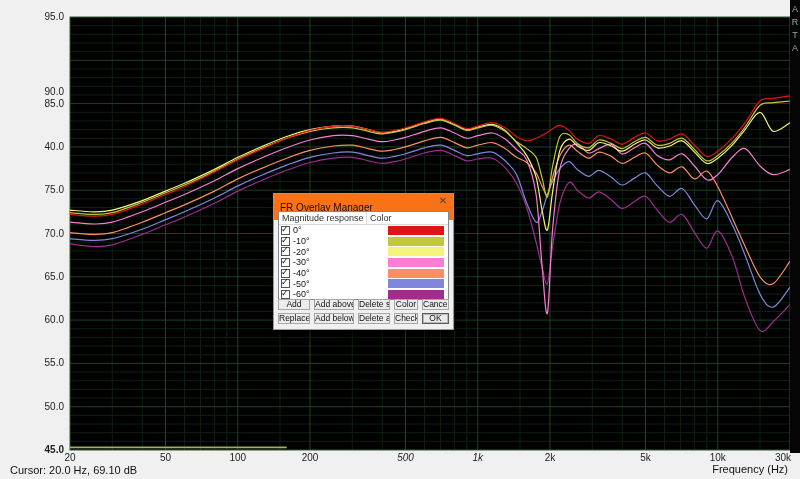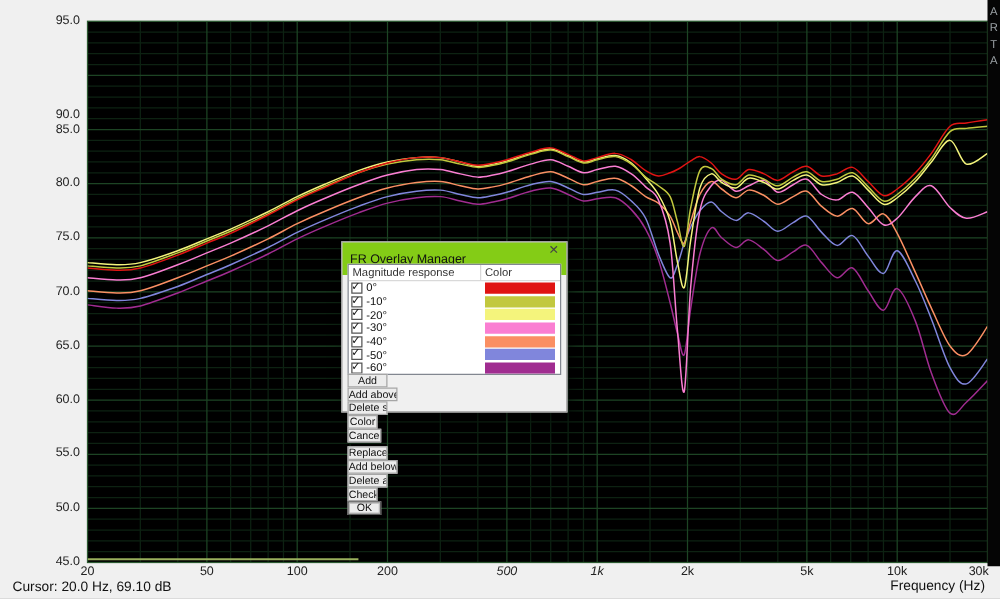--- a/index.html
+++ b/index.html
@@ -10,36 +10,36 @@
   .ylab{position:absolute;width:42px;text-align:right;font-size:10px;color:#222;}
   .xlab{position:absolute;top:452px;width:34px;text-align:center;font-size:10px;color:#222;}
   .cursor-status{position:absolute;left:10px;top:464px;font-size:11px;color:#111;}
   .freq-label{position:absolute;right:12px;top:463px;font-size:11px;color:#111;}
   .brand-strip{position:absolute;left:790px;top:0;width:10px;height:453px;background:#050505;}
   .brand-text{position:absolute;left:0;top:4px;width:10px;writing-mode:vertical-rl;text-orientation:upright;
               letter-spacing:3px;font-size:9px;color:#9aa0a4;text-align:left;}
   
   .dialog{position:absolute;left:273px;top:193px;width:179px;height:135px;background:#f0f0f0;
           border:1px solid #9a9a9a;box-shadow:3px 4px 10px rgba(0,0,0,.55);font-size:9px;}
-  .dlg-titlebar{position:absolute;left:0;top:0;right:0;height:26px;background:#84cc16;
+  .dlg-titlebar{position:absolute;left:0;top:0;right:0;height:26px;background:#f97316;
                 display:flex;align-items:center;padding-left:6px;font-size:10px;color:#111;}
   .dlg-close{position:absolute;right:4px;top:1px;width:12px;height:12px;line-height:12px;
              text-align:center;color:#444;font-size:10px;cursor:default;}
   .dlg-list{position:absolute;left:4px;top:17px;width:169px;height:87px;background:#fff;
             border:1px solid #828790;overflow:hidden;}
   .list-header{display:flex;height:12px;border-bottom:1px solid #d9d9d9;color:#333;}
-  .list-header .c1{width:106px;border-right:1px solid #d9d9d9;padding:1px 0 0 3px;box-sizing:border-box;}
+  .list-header .c1{width:88px;border-right:1px solid #d9d9d9;padding:1px 0 0 3px;box-sizing:border-box;}
   .list-header .c2{flex:1;padding:1px 0 0 3px;}
   .ovl-row{display:flex;align-items:center;height:10.7px;}
   .ovl-check{width:7px;height:7px;border:1px solid #555;background:#fff;margin-left:2px;position:relative;flex:none;}
   .ovl-check .tick{position:absolute;left:-1px;top:-3px;font-size:9px;color:#111;}
   .ovl-label{margin-left:3px;width:94px;white-space:nowrap;color:#111;}
   .ovl-swatch{width:56px;height:9px;margin-left:1px;flex:none;}
   .btn-rows{position:absolute;left:4px;top:105px;width:171px;}
-  .btn-row{display:flex;margin-bottom:3px;flex-direction:column;}
+  .btn-row{display:flex;margin-bottom:3px;}
   .dlg-btn{height:11px;font-size:8.5px;line-height:9px;color:#111;background:#ececec;
            border:1px solid #a6a6a6;padding:0;margin-right:4px;white-space:nowrap;overflow:hidden;
            font-family:"Liberation Sans",sans-serif;}
   .dlg-btn.b1{width:32px;} .dlg-btn.b2{width:40px;} .dlg-btn.b3{width:32px;}
   .dlg-btn.b4{width:24px;} .dlg-btn.b5{width:27px;margin-right:0;}
   .dlg-btn.default{border:1px solid #5a5a5a;box-shadow:inset 0 0 0 1px #b9b9b9;}
 </style>
 </head>
 <body>
 
@@ -134,28 +134,28 @@
       <line x1="70" x2="286.7415968780665" y1="447.40200000000004" y2="447.40200000000004" stroke="#9ab05c" stroke-width="1.6" clip-path="url(#pc)"></line>
       <path d="M70.0,243.9C73.9,244.3 86.2,246.3 93.3,246.5C100.3,246.6 104.1,246.8 112.3,244.8C120.4,242.7 133.4,237.7 142.2,234.4C151.1,231.0 158.5,227.7 165.5,224.8C172.5,222.0 176.3,220.7 184.5,217.0C192.7,213.4 205.6,207.5 214.5,203.2C223.4,198.9 230.0,194.8 237.8,191.1C245.5,187.3 252.8,184.1 261.0,180.7C269.2,177.2 278.6,173.3 286.7,170.3C294.9,167.3 302.2,164.5 310.0,162.5C317.8,160.5 326.2,159.0 333.3,158.2C340.3,157.3 346.4,156.9 352.3,157.3C358.1,157.7 363.3,159.7 368.3,160.8C373.3,161.8 377.9,163.2 382.2,163.4C386.6,163.5 390.6,162.3 394.5,161.6C398.4,160.9 400.5,160.5 405.5,159.0C410.5,157.6 418.7,154.4 424.5,153.0C430.4,151.5 435.6,149.9 440.6,150.4C445.6,150.8 450.1,153.8 454.5,155.6C458.9,157.3 462.9,160.2 466.8,160.8C470.6,161.3 473.5,159.5 477.8,159.0C482.0,158.6 487.8,156.7 492.3,158.2C496.9,159.6 501.1,163.5 505.1,167.7C509.1,171.9 512.9,176.6 516.5,183.3C520.1,189.9 523.5,197.7 526.7,207.5C530.0,217.3 533.6,232.3 536.1,242.2C538.6,252.0 540.0,259.5 541.9,266.4C543.8,273.3 545.6,287.0 547.4,283.7C549.1,280.4 550.5,259.9 552.6,246.5C554.7,233.1 557.2,213.9 559.9,203.2C562.7,192.5 566.1,184.6 569.0,182.4C571.9,180.2 574.1,187.6 577.3,190.2C580.6,192.8 585.1,197.7 588.7,198.0C592.3,198.3 595.2,191.6 599.0,191.9C602.7,192.2 607.4,197.0 611.3,199.7C615.1,202.5 618.4,208.1 622.2,208.4C626.1,208.7 630.6,203.5 634.5,201.5C638.4,199.4 641.7,194.8 645.5,196.3C649.3,197.7 653.3,205.8 657.3,210.1C661.3,214.4 665.5,221.5 669.6,222.2C673.7,223.0 677.9,212.7 682.1,214.4C686.2,216.2 690.4,227.0 694.5,232.6C698.6,238.3 702.9,248.5 706.8,248.2C710.6,247.9 713.5,229.5 717.8,230.9C722.0,232.3 727.8,245.6 732.3,256.9C736.9,268.1 740.5,286.2 745.1,298.4C749.7,310.7 755.4,326.6 760.0,330.5C764.7,334.4 768.1,326.2 773.1,321.8C778.1,317.5 787.2,307.4 790.0,304.5" fill="none" stroke="#a02c90" stroke-width="1.2" clip-path="url(#pc)"></path>
       <path d="M70.0,238.7C73.9,239.0 86.2,240.4 93.3,240.4C100.3,240.4 104.1,240.6 112.3,238.7C120.4,236.8 133.4,232.3 142.2,229.2C151.1,226.0 158.5,222.5 165.5,219.6C172.5,216.8 176.3,215.5 184.5,211.8C192.7,208.2 205.6,202.3 214.5,198.0C223.4,193.7 230.0,189.6 237.8,185.9C245.5,182.1 252.8,178.9 261.0,175.5C269.2,172.0 278.6,168.1 286.7,165.1C294.9,162.1 302.2,159.3 310.0,157.3C317.8,155.3 326.2,153.8 333.3,153.0C340.3,152.1 346.4,151.7 352.3,152.1C358.1,152.5 363.3,154.5 368.3,155.6C373.3,156.6 377.9,158.0 382.2,158.2C386.6,158.3 390.6,157.1 394.5,156.4C398.4,155.7 400.5,155.3 405.5,153.8C410.5,152.4 418.7,149.2 424.5,147.8C430.4,146.3 435.6,144.7 440.6,145.2C445.6,145.6 450.1,148.6 454.5,150.4C458.9,152.1 462.9,155.0 466.8,155.6C470.6,156.1 473.5,154.4 477.8,153.8C482.0,153.3 487.8,150.9 492.3,152.1C496.9,153.3 501.1,157.0 505.1,160.8C509.1,164.5 512.9,167.5 516.5,174.6C520.1,181.7 523.5,195.3 526.7,203.2C530.0,211.1 533.6,220.8 536.1,222.2C538.6,223.7 540.0,216.5 541.9,211.8C543.8,207.2 545.6,199.6 547.4,194.5C549.1,189.5 550.5,185.9 552.6,181.5C554.7,177.2 557.2,171.9 559.9,168.6C562.7,165.2 566.1,161.5 569.0,161.6C571.9,161.8 574.1,167.0 577.3,169.4C580.6,171.9 585.1,176.2 588.7,176.3C592.3,176.5 595.2,170.1 599.0,170.3C602.7,170.4 607.4,174.8 611.3,177.2C615.1,179.7 618.4,184.9 622.2,185.0C626.1,185.1 630.6,180.1 634.5,178.1C638.4,176.1 641.7,171.6 645.5,172.9C649.3,174.2 653.3,182.0 657.3,185.9C661.3,189.8 665.5,195.8 669.6,196.3C673.7,196.7 677.9,187.0 682.1,188.5C686.2,189.9 690.4,199.9 694.5,204.9C698.6,210.0 702.9,219.5 706.8,218.8C710.6,218.1 713.5,199.6 717.8,200.6C722.0,201.6 727.8,215.7 732.3,224.8C736.9,233.9 740.5,243.6 745.1,255.2C749.7,266.7 755.4,285.5 760.0,294.1C764.7,302.8 768.1,308.3 773.1,307.1C778.1,306.0 787.2,290.5 790.0,287.2" fill="none" stroke="#8086dc" stroke-width="1.2" clip-path="url(#pc)"></path>
       <path d="M70.0,232.6C73.9,232.9 86.2,234.4 93.3,234.4C100.3,234.4 104.1,234.7 112.3,232.6C120.4,230.6 133.4,225.6 142.2,222.2C151.1,218.9 158.5,215.6 165.5,212.7C172.5,209.8 176.3,208.5 184.5,204.9C192.7,201.3 205.6,195.4 214.5,191.1C223.4,186.7 230.0,182.7 237.8,178.9C245.5,175.2 252.8,172.0 261.0,168.6C269.2,165.1 278.6,161.2 286.7,158.2C294.9,155.1 302.2,152.4 310.0,150.4C317.8,148.3 326.2,146.9 333.3,146.0C340.3,145.2 346.4,144.7 352.3,145.2C358.1,145.6 363.3,147.6 368.3,148.6C373.3,149.6 377.9,151.1 382.2,151.2C386.6,151.4 390.6,150.2 394.5,149.5C398.4,148.8 400.5,148.3 405.5,146.9C410.5,145.5 418.7,142.4 424.5,140.8C430.4,139.3 435.6,137.1 440.6,137.4C445.6,137.7 450.1,140.8 454.5,142.6C458.9,144.3 462.9,147.3 466.8,147.8C470.6,148.2 473.5,146.0 477.8,145.2C482.0,144.3 487.8,142.0 492.3,142.6C496.9,143.1 501.1,146.2 505.1,148.6C509.1,151.1 512.9,155.0 516.5,157.3C520.1,159.6 523.5,159.9 526.7,162.5C530.0,165.1 533.6,169.0 536.1,172.9C538.6,176.8 540.0,182.3 541.9,185.9C543.8,189.5 545.6,196.0 547.4,194.5C549.1,193.1 550.5,183.7 552.6,177.2C554.7,170.7 557.2,160.9 559.9,155.6C562.7,150.2 566.1,145.9 569.0,145.2C571.9,144.4 574.1,149.1 577.3,151.2C580.6,153.4 585.1,158.0 588.7,158.2C592.3,158.3 595.2,152.4 599.0,152.1C602.7,151.8 607.4,154.5 611.3,156.4C615.1,158.3 618.4,163.2 622.2,163.4C626.1,163.5 630.6,159.0 634.5,157.3C638.4,155.6 641.7,151.7 645.5,153.0C649.3,154.3 653.3,161.8 657.3,165.1C661.3,168.4 665.5,172.6 669.6,172.9C673.7,173.2 677.9,165.8 682.1,166.8C686.2,167.8 690.4,178.2 694.5,178.9C698.6,179.7 702.9,169.8 706.8,171.1C710.6,172.4 713.5,178.9 717.8,186.7C722.0,194.5 727.8,208.0 732.3,217.9C736.9,227.9 740.5,236.7 745.1,246.5C749.7,256.3 755.4,270.6 760.0,276.8C764.7,283.0 768.1,286.3 773.1,283.7C778.1,281.1 787.2,265.0 790.0,261.2" fill="none" stroke="#fa8f63" stroke-width="1.2" clip-path="url(#pc)"></path>
       <path d="M70.0,222.2C73.9,222.5 86.2,224.0 93.3,224.0C100.3,224.0 104.1,224.3 112.3,222.2C120.4,220.2 133.4,215.2 142.2,211.8C151.1,208.5 158.5,205.2 165.5,202.3C172.5,199.4 176.3,198.1 184.5,194.5C192.7,190.9 205.6,185.0 214.5,180.7C223.4,176.3 230.0,172.3 237.8,168.6C245.5,164.8 252.8,161.6 261.0,158.2C269.2,154.7 278.6,150.8 286.7,147.8C294.9,144.7 302.2,142.0 310.0,140.0C317.8,138.0 326.2,136.4 333.3,135.6C340.3,134.9 346.4,135.1 352.3,135.6C358.1,136.2 363.3,138.1 368.3,139.1C373.3,140.1 377.9,141.6 382.2,141.7C386.6,141.8 390.6,140.7 394.5,140.0C398.4,139.3 400.5,138.8 405.5,137.4C410.5,135.9 418.7,132.9 424.5,131.3C430.4,129.7 435.6,127.6 440.6,127.8C445.6,128.1 450.1,131.3 454.5,133.0C458.9,134.8 462.9,137.8 466.8,138.2C470.6,138.7 473.5,136.5 477.8,135.6C482.0,134.8 487.8,132.5 492.3,133.0C496.9,133.6 501.1,136.4 505.1,139.1C509.1,141.8 512.9,146.0 516.5,149.5C520.1,153.0 523.5,152.4 526.7,159.9C530.0,167.4 533.6,177.2 536.1,194.5C538.6,211.8 540.0,244.0 541.9,263.8C543.8,283.6 545.6,318.9 547.4,313.2C549.1,307.4 550.5,253.3 552.6,229.2C554.7,205.1 557.2,182.0 559.9,168.6C562.7,155.1 566.1,152.7 569.0,148.6C571.9,144.6 574.1,143.6 577.3,144.3C580.6,145.0 585.1,152.2 588.7,153.0C592.3,153.7 595.2,150.1 599.0,148.6C602.7,147.2 607.4,143.4 611.3,144.3C615.1,145.2 618.4,153.3 622.2,153.8C626.1,154.4 630.6,149.5 634.5,147.8C638.4,146.0 641.7,142.1 645.5,143.4C649.3,144.7 653.3,152.8 657.3,155.6C661.3,158.3 665.5,160.2 669.6,159.9C673.7,159.6 677.9,152.8 682.1,153.8C686.2,154.8 690.4,161.6 694.5,166.0C698.6,170.3 702.9,178.4 706.8,179.8C710.6,181.3 713.5,178.4 717.8,174.6C722.0,170.9 727.8,161.6 732.3,157.3C736.9,153.0 740.5,147.2 745.1,148.6C749.7,150.1 755.4,161.6 760.0,166.0C764.7,170.3 768.1,174.0 773.1,174.6C778.1,175.2 787.2,170.3 790.0,169.4" fill="none" stroke="#fa7ed2" stroke-width="1.2" clip-path="url(#pc)"></path>
       <path d="M70.0,210.1C73.9,210.4 86.2,211.8 93.3,211.8C100.3,211.8 104.1,212.0 112.3,210.1C120.4,208.2 133.4,203.8 142.2,200.6C151.1,197.4 158.5,194.0 165.5,191.1C172.5,188.2 176.3,186.9 184.5,183.3C192.7,179.7 205.6,173.7 214.5,169.4C223.4,165.1 230.0,161.0 237.8,157.3C245.5,153.5 252.8,150.4 261.0,146.9C269.2,143.4 278.6,139.4 286.7,136.5C294.9,133.6 302.2,131.3 310.0,129.6C317.8,127.8 326.2,126.7 333.3,126.1C340.3,125.5 346.4,125.5 352.3,126.1C358.1,126.7 363.3,128.4 368.3,129.6C373.3,130.7 377.9,132.8 382.2,133.0C386.6,133.3 390.6,132.0 394.5,131.3C398.4,130.6 400.5,130.2 405.5,128.7C410.5,127.3 418.7,124.2 424.5,122.7C430.4,121.1 435.6,118.9 440.6,119.2C445.6,119.5 450.1,122.7 454.5,124.4C458.9,126.1 462.9,129.1 466.8,129.6C470.6,130.0 473.5,127.8 477.8,127.0C482.0,126.1 487.8,123.8 492.3,124.4C496.9,125.0 501.1,127.4 505.1,130.4C509.1,133.5 512.9,138.4 516.5,142.6C520.1,146.8 523.5,149.8 526.7,155.6C530.0,161.3 533.6,168.3 536.1,177.2C538.6,186.2 540.0,200.4 541.9,209.3C543.8,218.1 545.6,232.9 547.4,230.0C549.1,227.1 550.5,205.2 552.6,191.9C554.7,178.7 557.2,159.2 559.9,150.4C562.7,141.6 566.1,139.8 569.0,139.1C571.9,138.4 574.1,144.2 577.3,146.0C580.6,147.9 585.1,150.9 588.7,150.4C592.3,149.8 595.2,143.3 599.0,142.6C602.7,141.8 607.4,144.6 611.3,146.0C615.1,147.5 618.4,151.5 622.2,151.2C626.1,150.9 630.6,146.2 634.5,144.3C638.4,142.4 641.7,139.4 645.5,140.0C649.3,140.5 653.3,146.8 657.3,147.8C661.3,148.8 665.5,147.2 669.6,146.0C673.7,144.9 677.9,139.8 682.1,140.8C686.2,141.8 690.4,148.3 694.5,152.1C698.6,155.8 702.9,162.3 706.8,163.4C710.6,164.4 713.5,161.2 717.8,158.2C722.0,155.1 727.8,149.9 732.3,145.2C736.9,140.4 740.5,135.1 745.1,129.6C749.7,124.1 755.4,112.0 760.0,112.3C764.7,112.5 768.1,129.6 773.1,131.3C778.1,133.0 787.2,124.1 790.0,122.7" fill="none" stroke="#f4f47c" stroke-width="1.2" clip-path="url(#pc)"></path>
       <path d="M70.0,212.7C73.9,213.0 86.2,214.4 93.3,214.4C100.3,214.4 104.1,214.7 112.3,212.7C120.4,210.7 133.4,205.6 142.2,202.3C151.1,199.0 158.5,195.7 165.5,192.8C172.5,189.9 176.3,188.6 184.5,185.0C192.7,181.4 205.6,175.5 214.5,171.1C223.4,166.8 230.0,162.8 237.8,159.0C245.5,155.3 252.8,152.1 261.0,148.6C269.2,145.2 278.6,141.1 286.7,138.2C294.9,135.4 302.2,133.0 310.0,131.3C317.8,129.6 326.2,128.4 333.3,127.8C340.3,127.3 346.4,127.3 352.3,127.8C358.1,128.4 363.3,130.3 368.3,131.3C373.3,132.3 377.9,133.8 382.2,133.9C386.6,134.1 390.6,132.9 394.5,132.2C398.4,131.5 400.5,131.0 405.5,129.6C410.5,128.1 418.7,125.1 424.5,123.5C430.4,121.9 435.6,119.8 440.6,120.1C445.6,120.3 450.1,123.5 454.5,125.3C458.9,127.0 462.9,130.0 466.8,130.4C470.6,130.9 473.5,128.7 477.8,127.8C482.0,127.0 487.8,124.7 492.3,125.3C496.9,125.8 501.1,128.6 505.1,131.3C509.1,134.1 512.9,138.8 516.5,141.7C520.1,144.6 523.5,146.0 526.7,148.6C530.0,151.2 533.6,152.5 536.1,157.3C538.6,162.1 540.0,170.6 541.9,177.2C543.8,183.8 545.6,199.0 547.4,197.1C549.1,195.3 550.5,176.1 552.6,166.0C554.7,155.8 557.2,141.7 559.9,136.5C562.7,131.3 566.1,133.6 569.0,134.8C571.9,135.9 574.1,141.3 577.3,143.4C580.6,145.6 585.1,148.3 588.7,147.8C592.3,147.2 595.2,140.7 599.0,140.0C602.7,139.3 607.4,142.0 611.3,143.4C615.1,144.9 618.4,148.9 622.2,148.6C626.1,148.3 630.6,143.6 634.5,141.7C638.4,139.8 641.7,136.8 645.5,137.4C649.3,138.0 653.3,144.2 657.3,145.2C661.3,146.2 665.5,144.6 669.6,143.4C673.7,142.3 677.9,137.2 682.1,138.2C686.2,139.3 690.4,145.7 694.5,149.5C698.6,153.3 702.9,159.7 706.8,160.8C710.6,161.8 713.5,158.6 717.8,155.6C722.0,152.5 727.8,147.3 732.3,142.6C736.9,137.8 740.5,133.2 745.1,127.0C749.7,120.8 755.4,109.4 760.0,105.3C764.7,101.3 768.1,103.5 773.1,102.7C778.1,102.0 787.2,101.3 790.0,101.0" fill="none" stroke="#c2c83e" stroke-width="1.2" clip-path="url(#pc)"></path>
       <path d="M70.0,214.4C73.9,214.7 86.2,216.2 93.3,216.2C100.3,216.2 104.1,216.5 112.3,214.4C120.4,212.4 133.4,207.4 142.2,204.1C151.1,200.7 158.5,197.4 165.5,194.5C172.5,191.6 176.3,190.5 184.5,186.7C192.7,183.0 205.6,176.5 214.5,172.0C223.4,167.5 230.0,163.6 237.8,159.9C245.5,156.1 252.8,153.1 261.0,149.5C269.2,145.9 278.6,141.4 286.7,138.2C294.9,135.1 302.2,132.5 310.0,130.4C317.8,128.4 326.2,126.8 333.3,126.1C340.3,125.4 346.4,125.5 352.3,126.1C358.1,126.7 363.3,128.6 368.3,129.6C373.3,130.6 377.9,132.0 382.2,132.2C386.6,132.3 390.6,131.2 394.5,130.4C398.4,129.7 400.5,129.3 405.5,127.8C410.5,126.4 418.7,123.4 424.5,121.8C430.4,120.2 435.6,118.0 440.6,118.3C445.6,118.6 450.1,121.8 454.5,123.5C458.9,125.2 462.9,128.3 466.8,128.7C470.6,129.1 473.5,127.1 477.8,126.1C482.0,125.1 487.8,122.4 492.3,122.7C496.9,122.9 501.1,125.5 505.1,127.8C509.1,130.2 512.9,134.3 516.5,136.5C520.1,138.7 523.5,140.5 526.7,140.8C530.0,141.1 533.6,139.1 536.1,138.2C538.6,137.4 540.0,136.7 541.9,135.6C543.8,134.6 545.6,133.3 547.4,132.2C549.1,131.0 550.5,129.9 552.6,128.7C554.7,127.6 557.2,125.0 559.9,125.3C562.7,125.5 566.1,128.1 569.0,130.4C571.9,132.8 574.1,136.9 577.3,139.1C580.6,141.3 585.1,144.0 588.7,143.4C592.3,142.9 595.2,136.4 599.0,135.6C602.7,134.9 607.4,137.7 611.3,139.1C615.1,140.5 618.4,144.6 622.2,144.3C626.1,144.0 630.6,139.3 634.5,137.4C638.4,135.5 641.7,132.5 645.5,133.0C649.3,133.6 653.3,139.8 657.3,140.8C661.3,141.8 665.5,140.3 669.6,139.1C673.7,138.0 677.9,132.9 682.1,133.9C686.2,134.9 690.4,141.4 694.5,145.2C698.6,148.9 702.9,155.4 706.8,156.4C710.6,157.4 713.5,154.3 717.8,151.2C722.0,148.2 727.8,143.0 732.3,138.2C736.9,133.5 740.5,128.9 745.1,122.7C749.7,116.4 755.4,105.0 760.0,101.0C764.7,97.0 768.1,99.3 773.1,98.4C778.1,97.5 787.2,96.2 790.0,95.8" fill="none" stroke="#e01413" stroke-width="1.2" clip-path="url(#pc)"></path>
     </svg>
   <div id="axis-labels">
-      <div class="ylab" style="left: 22px; top: 444px;">45.0</div>
+      <div class="ylab" style="left: 22px; top: 444px; font-weight: bold;">45.0</div>
       <div class="ylab" style="left: 22px; top: 400.7px;">50.0</div>
       <div class="ylab" style="left: 22px; top: 357.4px;">55.0</div>
       <div class="ylab" style="left: 22px; top: 314.1px;">60.0</div>
       <div class="ylab" style="left: 22px; top: 270.8px;">65.0</div>
       <div class="ylab" style="left: 22px; top: 227.5px;">70.0</div>
       <div class="ylab" style="left: 22px; top: 184.2px;">75.0</div>
-      <div class="ylab" style="left: 22px; top: 140.9px;">80.0</div>
+      <div class="ylab" style="left: 22px; top: 140.9px;">40.0</div>
       <div class="ylab" style="left: 22px; top: 97.6px;">85.0</div>
       <div class="ylab" style="left: 22px; top: 54.3px; margin-top: 32px;">90.0</div>
       <div class="ylab" style="left: 22px; top: 11px;">95.0</div>
       <div class="xlab" style="left: 53px;">20</div>
       <div class="xlab" style="left: 148.506px;">50</div>
       <div class="xlab" style="left: 220.753px;">100</div>
       <div class="xlab" style="left: 293px;">200</div>
       <div class="xlab" style="left: 388.506px; font-style: italic;">500</div>
       <div class="xlab" style="left: 460.753px; font-style: italic;">1k</div>
       <div class="xlab" style="left: 533px;">2k</div>

